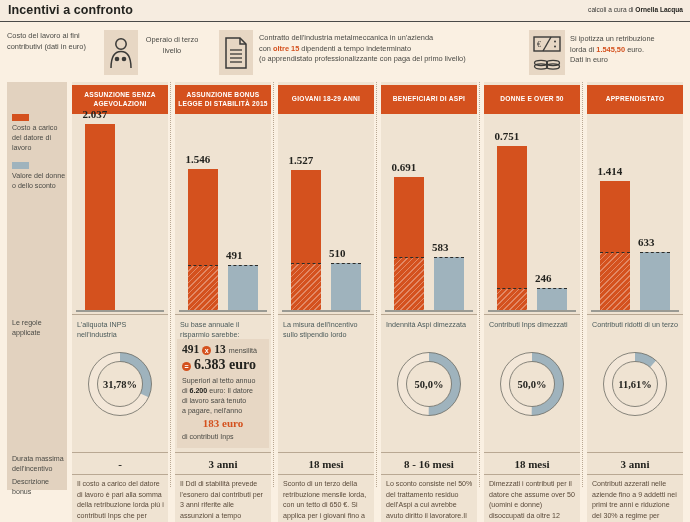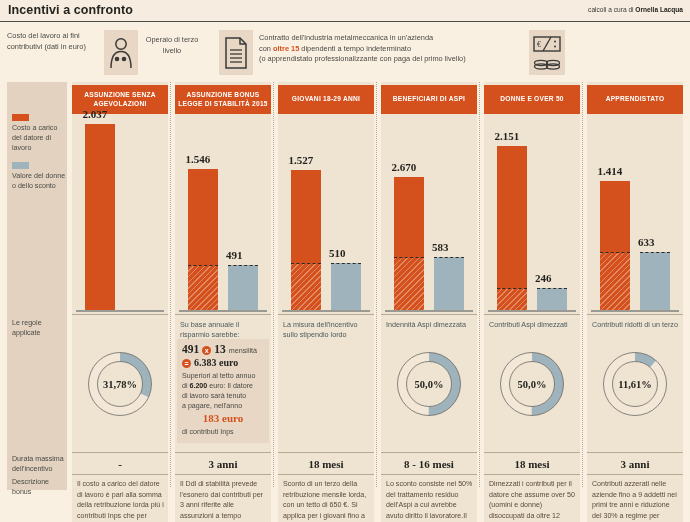--- a/index.html
+++ b/index.html
@@ -99,21 +99,21 @@
   
   .calcbox{ position:absolute; left:2px; right:2px; top:24px; background:#e7d7c4; padding:4px 5px 6px 5px; }
   .crow{ display:flex; align-items:baseline; gap:3px; font-family:"Liberation Serif", serif; }
   .cnum{ font-size:11.5px; font-weight:bold; color:#23231f; }
   .cop{
     display:inline-block; width:9px; height:9px; border-radius:50%;
     background:#d4511e; color:#fff; font-size:7px; font-weight:bold;
     text-align:center; line-height:9px; font-family:"Liberation Sans",sans-serif;
   }
   .cmens{ font-size:7.2px; font-family:"Liberation Sans",sans-serif; color:#4a4a45; }
-  .cres{ font-size:10px; font-weight:bold; color:#23231f; }
+  .cres{ font-size:14px; font-weight:bold; color:#23231f; }
   .cnote{ font-size:7.1px; line-height:1.42; color:#4a4a45; font-family:"Liberation Sans",sans-serif; margin-top:3px; }
   .cnote b{ color:#23231f; }
   .cbig{ font-family:"Liberation Serif", serif; font-size:11px; color:#d4511e; font-weight:bold;text-align:center; }
 
   
   .dur{ position:absolute; left:0; top:370px; width:100%; height:23px;
         border-top:1px solid #b9a893; border-bottom:1px solid #b9a893;
         display:flex; align-items:center; justify-content:center; }
   .durtxt{ font-family:"Liberation Serif", serif; font-size:11px; font-weight:bold; color:#23231f; }
 
@@ -170,20 +170,25 @@
         <line x1="19" y1="2" x2="11" y2="16" stroke="#3a3a38" stroke-width="1.4"></line>
         <text x="5" y="12" font-size="8" fill="#3a3a38" font-family="Liberation Serif, serif">€</text>
         <circle cx="23" cy="6.5" r="1" fill="#3a3a38"></circle>
         <circle cx="23" cy="11.5" r="1" fill="#3a3a38"></circle>
         <ellipse cx="9" cy="28" rx="6.5" ry="2.6" fill="none" stroke="#3a3a38" stroke-width="1.3"></ellipse>
         <ellipse cx="9" cy="31.5" rx="6.5" ry="2.6" fill="none" stroke="#3a3a38" stroke-width="1.3"></ellipse>
         <ellipse cx="21" cy="28" rx="6.5" ry="2.6" fill="none" stroke="#3a3a38" stroke-width="1.3"></ellipse>
         <ellipse cx="21" cy="31.5" rx="6.5" ry="2.6" fill="none" stroke="#3a3a38" stroke-width="1.3"></ellipse>
       </svg>
     </div>
+    <div class="ass-txt" style="left:570px; top:9px; width:118px;">
+      <div>Si ipotizza un retribuzione</div>
+      <div><span>lorda di </span><span class="hl">1.545,50</span><span> euro.</span></div>
+      <div>Dati in euro</div>
+    </div>
   </div>
 
   <div class="grid">
 
     <div class="leftcol">
       <div class="legend">
         <div class="sw orange"></div>
         <div class="lgtxt">Costo a carico del datore di lavoro</div>
         <div class="sw blue"></div>
         <div class="lgtxt">Valore del donne o dello sconto</div>
@@ -195,20 +200,21 @@
 
     <div id="cols">
         <div class="col shaded" style="left: 72px; width: 96px;">
           <div class="chead">ASSUNZIONE SENZA AGEVOLAZIONI</div>
           <div class="chart">
             <div class="baseline"></div>
             <div class="bar cost" style="height:186px"></div>
             <div class="blab" style="left:11%;bottom:192px">2.037</div>
           </div>
           <div class="rules">
+            <div class="rules-txt">L'aliquota INPS nell'industria</div>
             <div class="donut" style="width:66px;height:66px;position:absolute;"><svg width="66" height="66" viewBox="0 0 66 66">
                 <circle cx="33" cy="33" r="27" fill="none" stroke="#f3e7d8" stroke-width="9"></circle>
                 <circle cx="33" cy="33" r="27" fill="none" stroke="#9fb3bd" stroke-width="9" stroke-dasharray="53.9 115.7" transform="rotate(-90 33 33)"></circle>
                 <circle cx="33" cy="33" r="31.5" fill="none" stroke="#6b6b63" stroke-width="0.8"></circle>
                 <circle cx="33" cy="33" r="22.5" fill="none" stroke="#6b6b63" stroke-width="0.8"></circle>
               </svg><div class="dlab">31,78%</div></div>
           </div>
           <div class="dur">
             <span class="durtxt">-</span>
           </div>
@@ -278,21 +284,21 @@
           </div>
         </div>
         <div class="col shaded" style="left: 381px; width: 96px;">
           <div class="vsep"></div>
           <div class="chead">BENEFICIARI DI ASPI</div>
           <div class="chart">
             <div class="baseline"></div>
             <div class="bar cost" style="height:133px">
               <div class="hatch" style="height:53px"></div>
             </div>
-            <div class="blab" style="left:11%;bottom:139px">2.670</div>
+            <div class="blab" style="left:11%;bottom:139px">0.691</div>
             <div class="bar bonus" style="height:53px">
               <div class="bonus-dash"></div>
             </div>
             <div class="blab" style="left:53%;bottom:59px">583</div>
           </div>
           <div class="rules">
             <div class="rules-txt">Indennità Aspi dimezzata</div>
             <div class="donut" style="width:66px;height:66px;position:absolute;"><svg width="66" height="66" viewBox="0 0 66 66">
                 <circle cx="33" cy="33" r="27" fill="none" stroke="#f3e7d8" stroke-width="9"></circle>
                 <circle cx="33" cy="33" r="27" fill="none" stroke="#9fb3bd" stroke-width="9" stroke-dasharray="84.8 84.8" transform="rotate(-90 33 33)"></circle>
@@ -308,28 +314,28 @@
           </div>
         </div>
         <div class="col shaded" style="left: 484px; width: 96px;">
           <div class="vsep"></div>
           <div class="chead">DONNE E OVER 50</div>
           <div class="chart">
             <div class="baseline"></div>
             <div class="bar cost" style="height:164px">
               <div class="hatch" style="height:22px"></div>
             </div>
-            <div class="blab" style="left:11%;bottom:170px">2.151</div>
+            <div class="blab" style="left:11%;bottom:170px">0.751</div>
             <div class="bar bonus" style="height:22px">
               <div class="bonus-dash"></div>
             </div>
             <div class="blab" style="left:53%;bottom:28px">246</div>
           </div>
           <div class="rules">
-            <div class="rules-txt">Contributi Aspi dimezzati</div>
+            <div class="rules-txt">Contributi Inps dimezzati</div>
             <div class="donut" style="width:66px;height:66px;position:absolute;"><svg width="66" height="66" viewBox="0 0 66 66">
                 <circle cx="33" cy="33" r="27" fill="none" stroke="#f3e7d8" stroke-width="9"></circle>
                 <circle cx="33" cy="33" r="27" fill="none" stroke="#9fb3bd" stroke-width="9" stroke-dasharray="84.8 84.8" transform="rotate(-90 33 33)"></circle>
                 <circle cx="33" cy="33" r="31.5" fill="none" stroke="#6b6b63" stroke-width="0.8"></circle>
                 <circle cx="33" cy="33" r="22.5" fill="none" stroke="#6b6b63" stroke-width="0.8"></circle>
               </svg><div class="dlab">50,0%</div></div>
           </div>
           <div class="dur">
             <span class="durtxt">18 mesi</span>
           </div>

